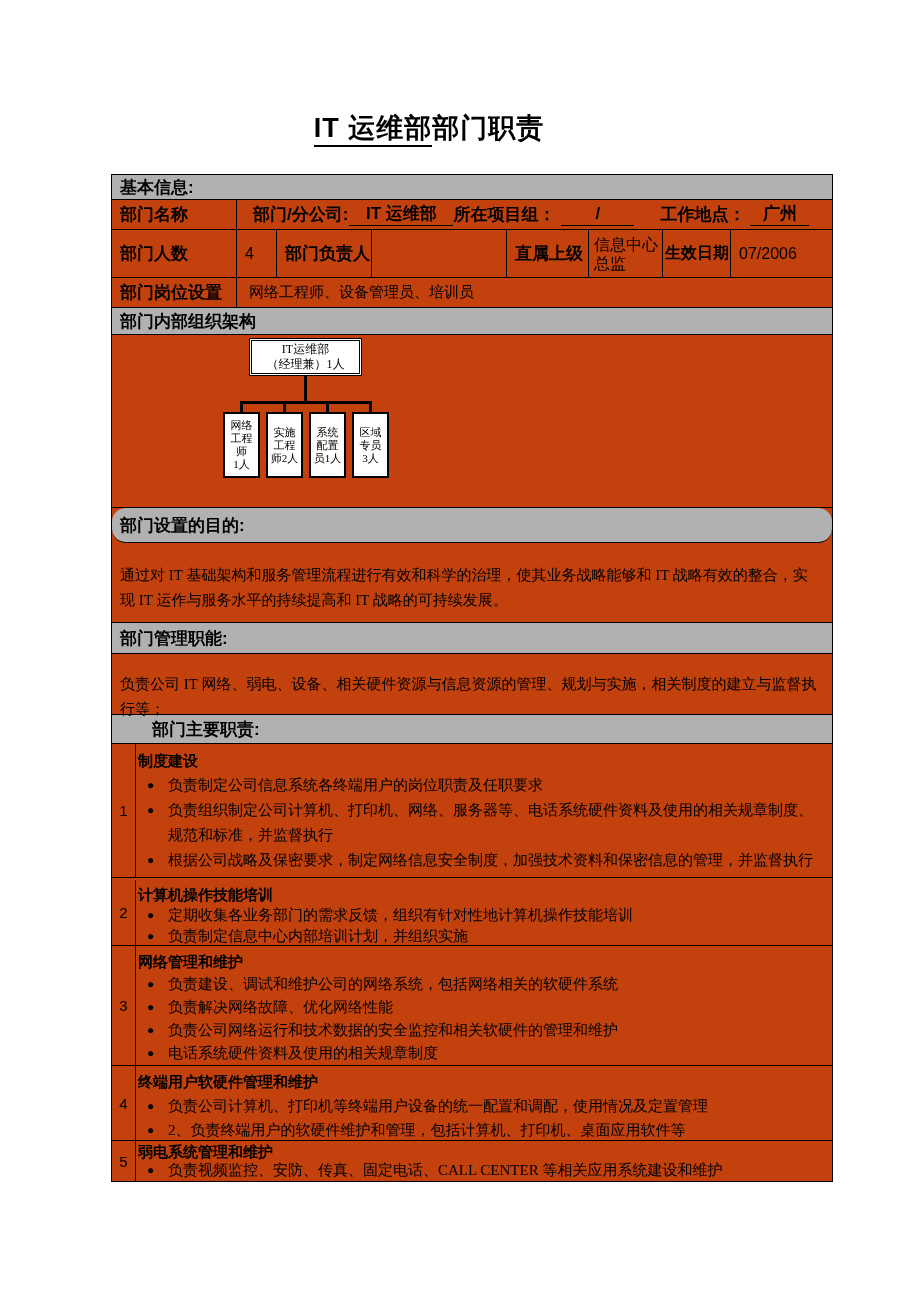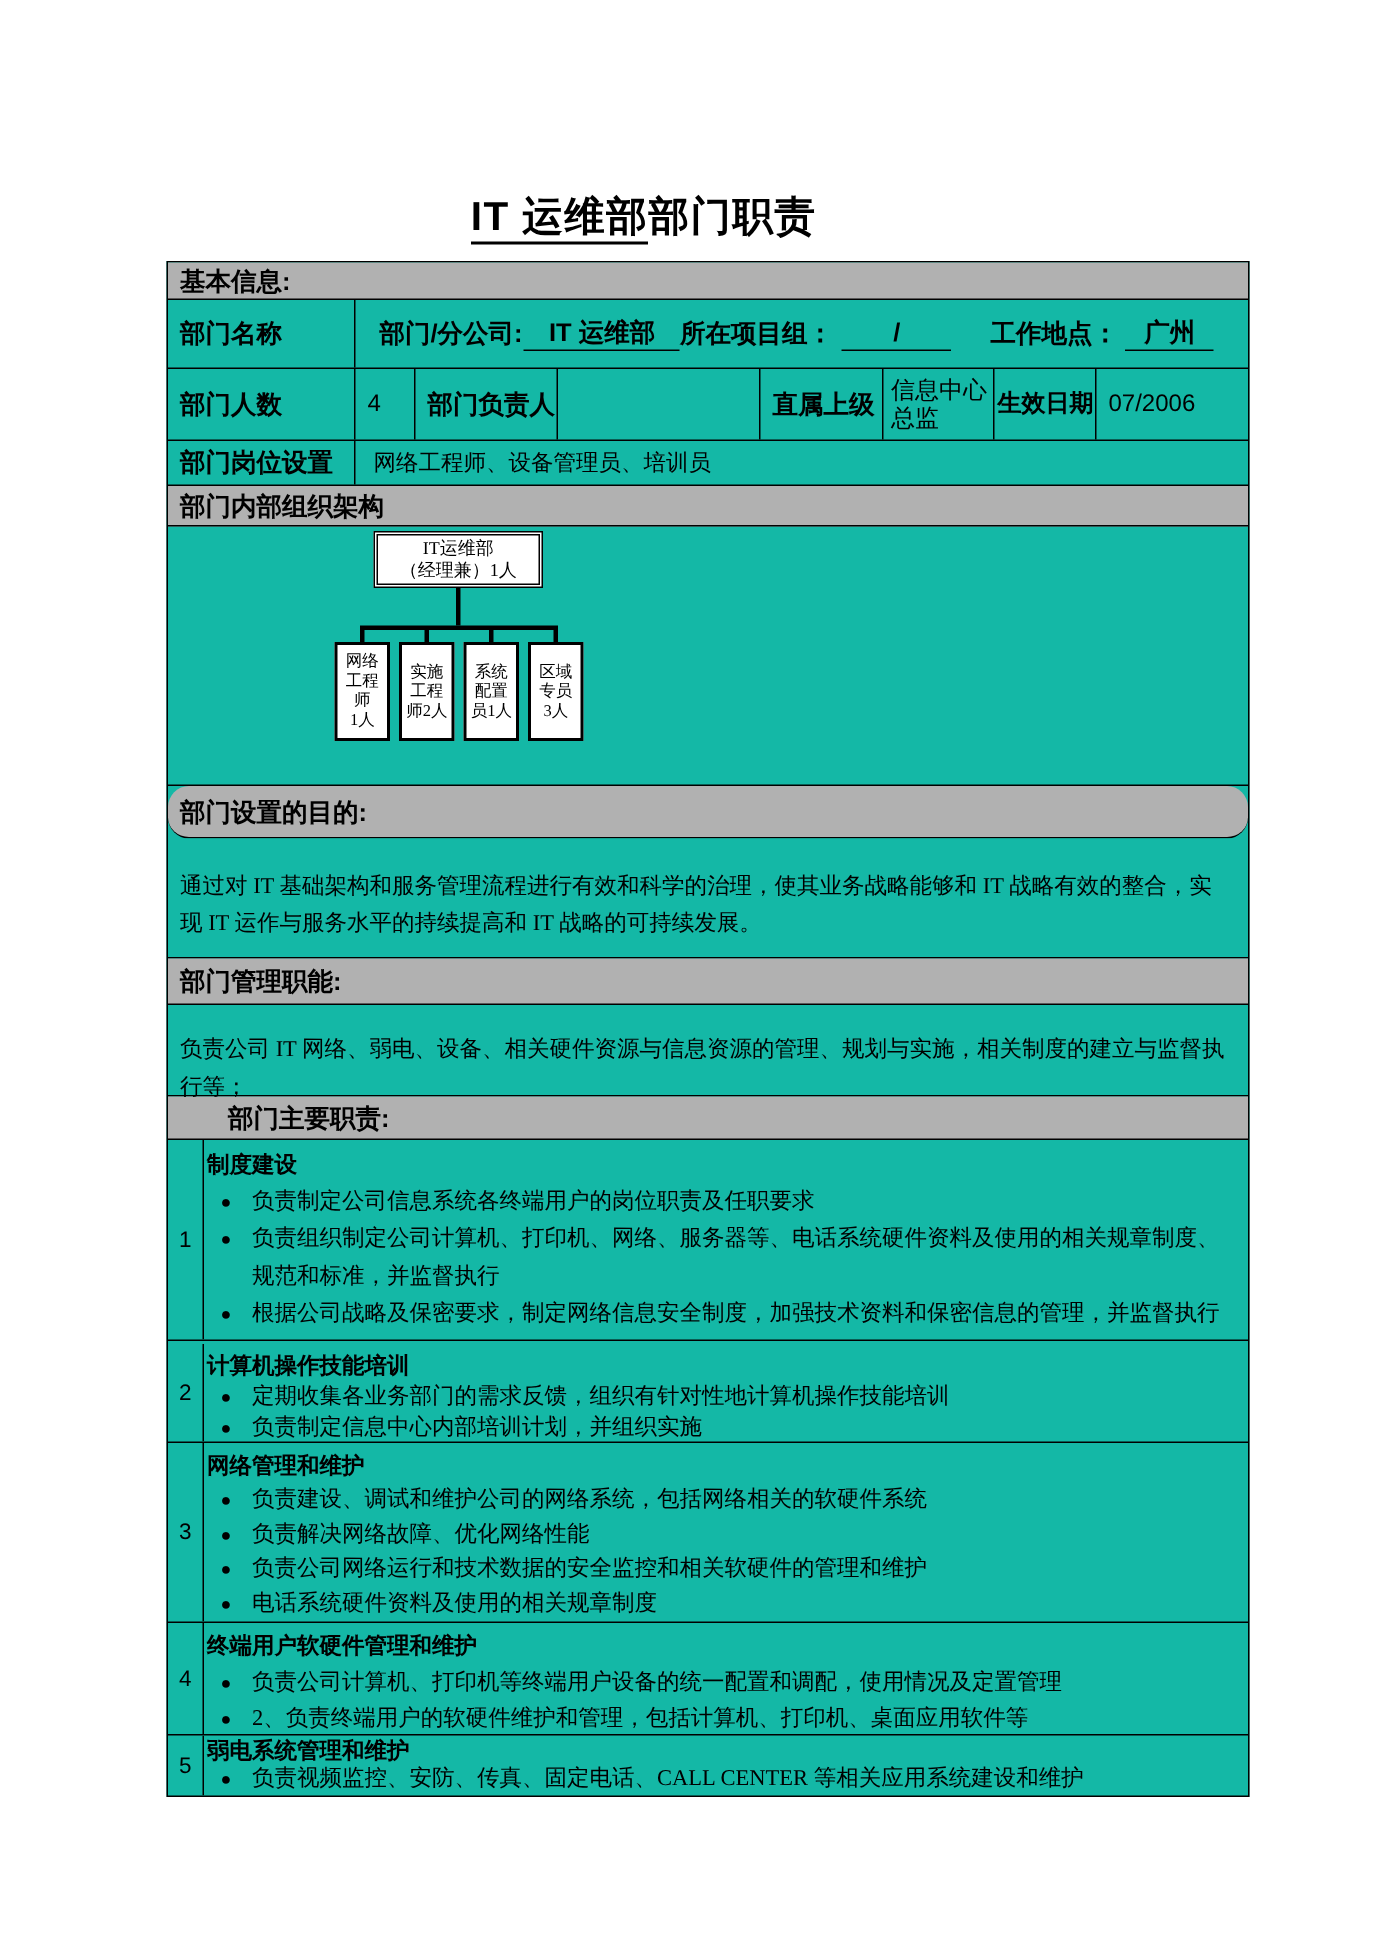--- a/index.html
+++ b/index.html
@@ -4,37 +4,37 @@
 <style>
   html,body{margin:0;padding:0;}
   body{
     width:920px;height:1302px;background:#ffffff;position:relative;
     font-family:"Liberation Sans",sans-serif;color:#000;
     -webkit-font-smoothing:antialiased;
   }
   .serif{font-family:"Liberation Serif","DejaVu Serif",serif;}
 
   
-  .title-wrap{position:absolute;top:126px;left:0;width:920px;text-align:center;}
+  .title-wrap{position:absolute;top:110px;left:0;width:920px;text-align:center;}
   .title{position:relative;left:-31px;font-size:27px;font-weight:bold;letter-spacing:1px;}
   .title .u{border-bottom:2px solid #000;padding-bottom:2px;}
 
   
   .doc-table{
     position:absolute;left:111px;top:174px;width:722px;
-    border:1px solid #000;box-sizing:border-box;background:#14b8a6;
+    border:1px solid #000;box-sizing:border-box;background:#c2410c;
   }
   .row{display:flex;box-sizing:border-box;border-bottom:1px solid #000;}
   .row:last-child{border-bottom:none;}
   .cell{box-sizing:border-box;display:flex;align-items:center;}
   .cell + .cell{border-left:1px solid #000;}
 
   .gray{background:#b1b1b1;font-weight:bold;font-size:17px;padding-left:8px;display:flex;align-items:center;}
   .h25{height:25px;} .h27{height:27px;} .h29{height:29px;padding-left:40px;} .h30{height:30px;}
-  .h31{height:31px;} .h33{height:46px;} .h35{height:35px;border-radius:14px;} .h48{height:48px;}
+  .h31{height:31px;} .h33{height:30px;} .h35{height:35px;border-radius:14px;} .h48{height:48px;}
 
   .lbl{font-weight:bold;font-size:17px;padding-left:8px;}
   .w124{width:124px;flex:0 0 124px;}
 
   
   .deptline{flex:1;font-weight:bold;font-size:17px;padding-left:16px;display:flex;align-items:center;white-space:nowrap;}
   .uval{display:inline-block;border-bottom:1px solid #000;text-align:center;height:22px;line-height:22px;}
   .uv1{width:104px;margin-left:1px;}
   .uv2{width:73px;margin-left:6px;margin-right:26px;}
   .uv3{width:59px;margin-left:5px;}

